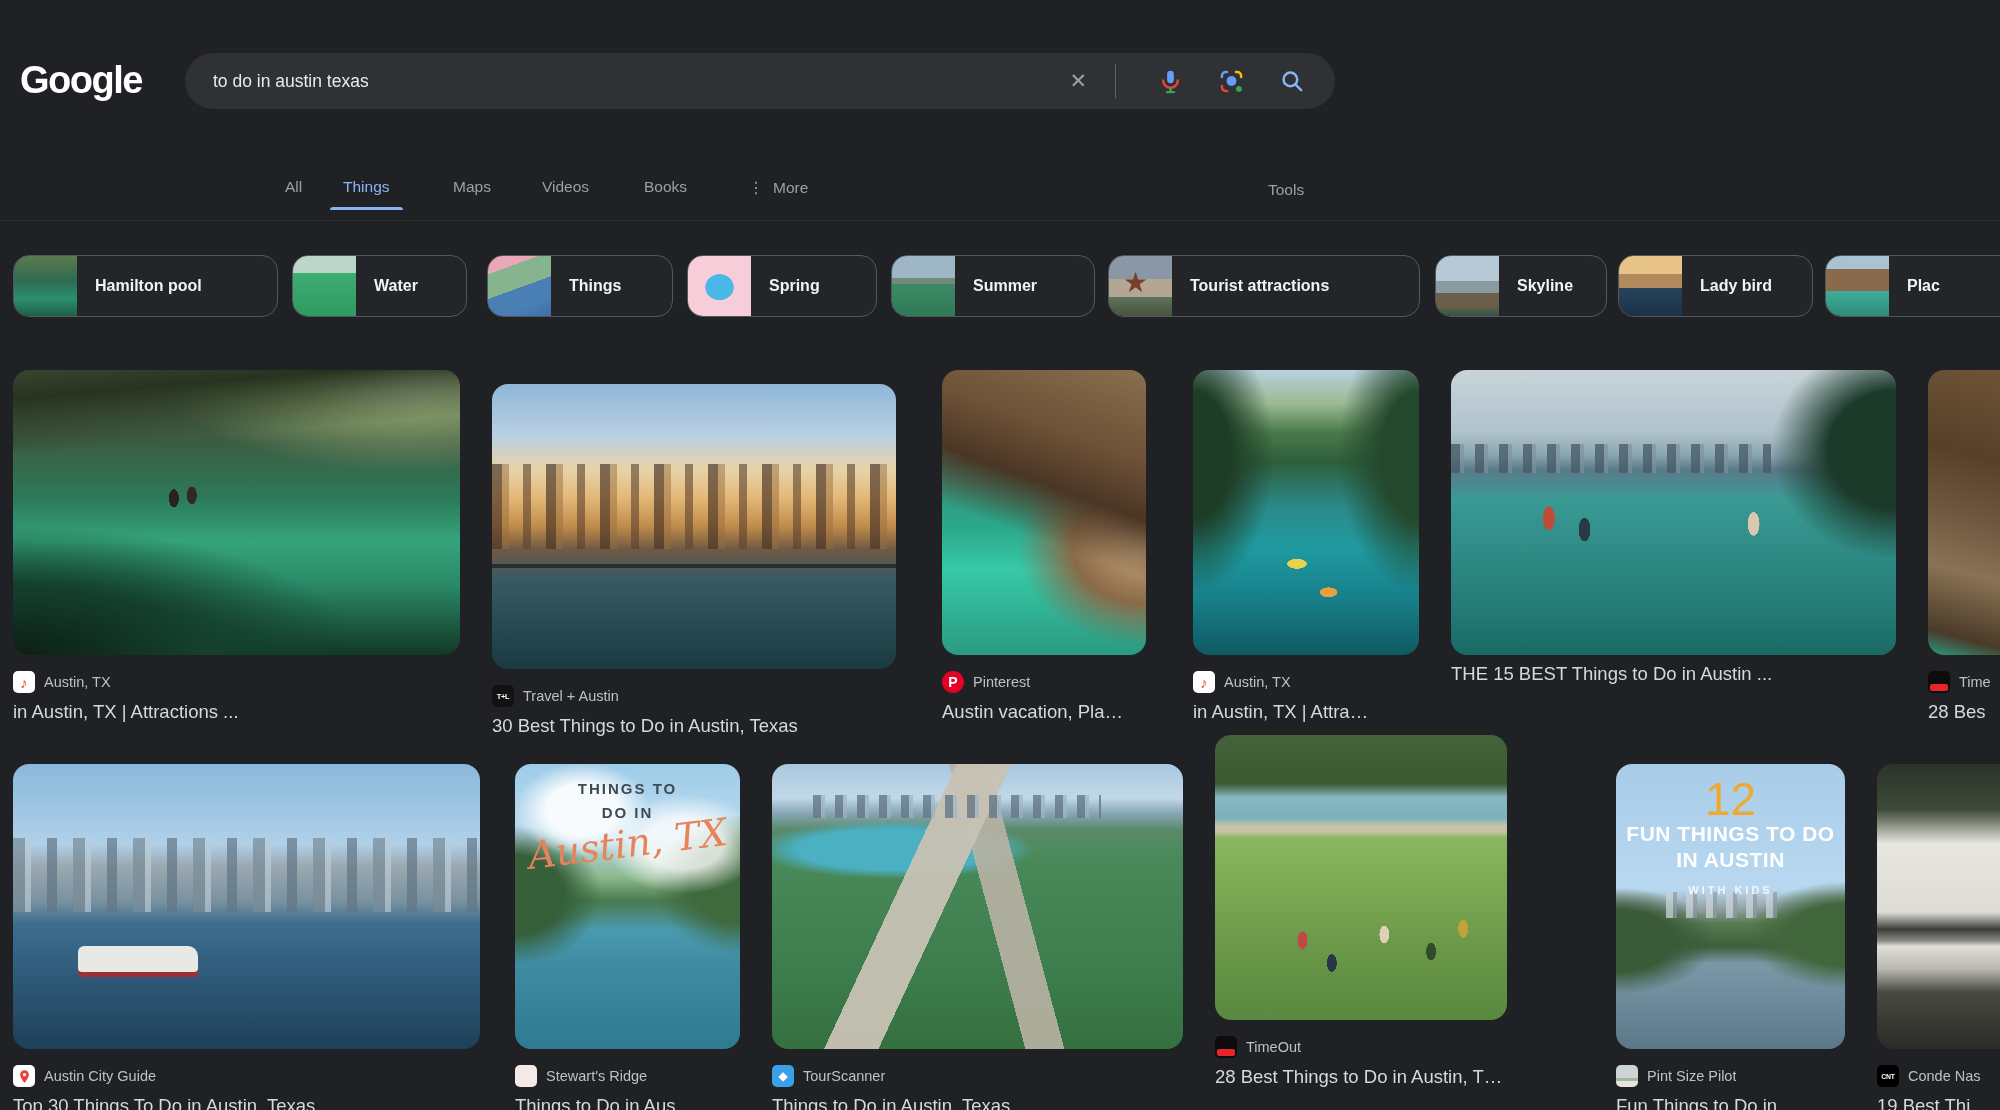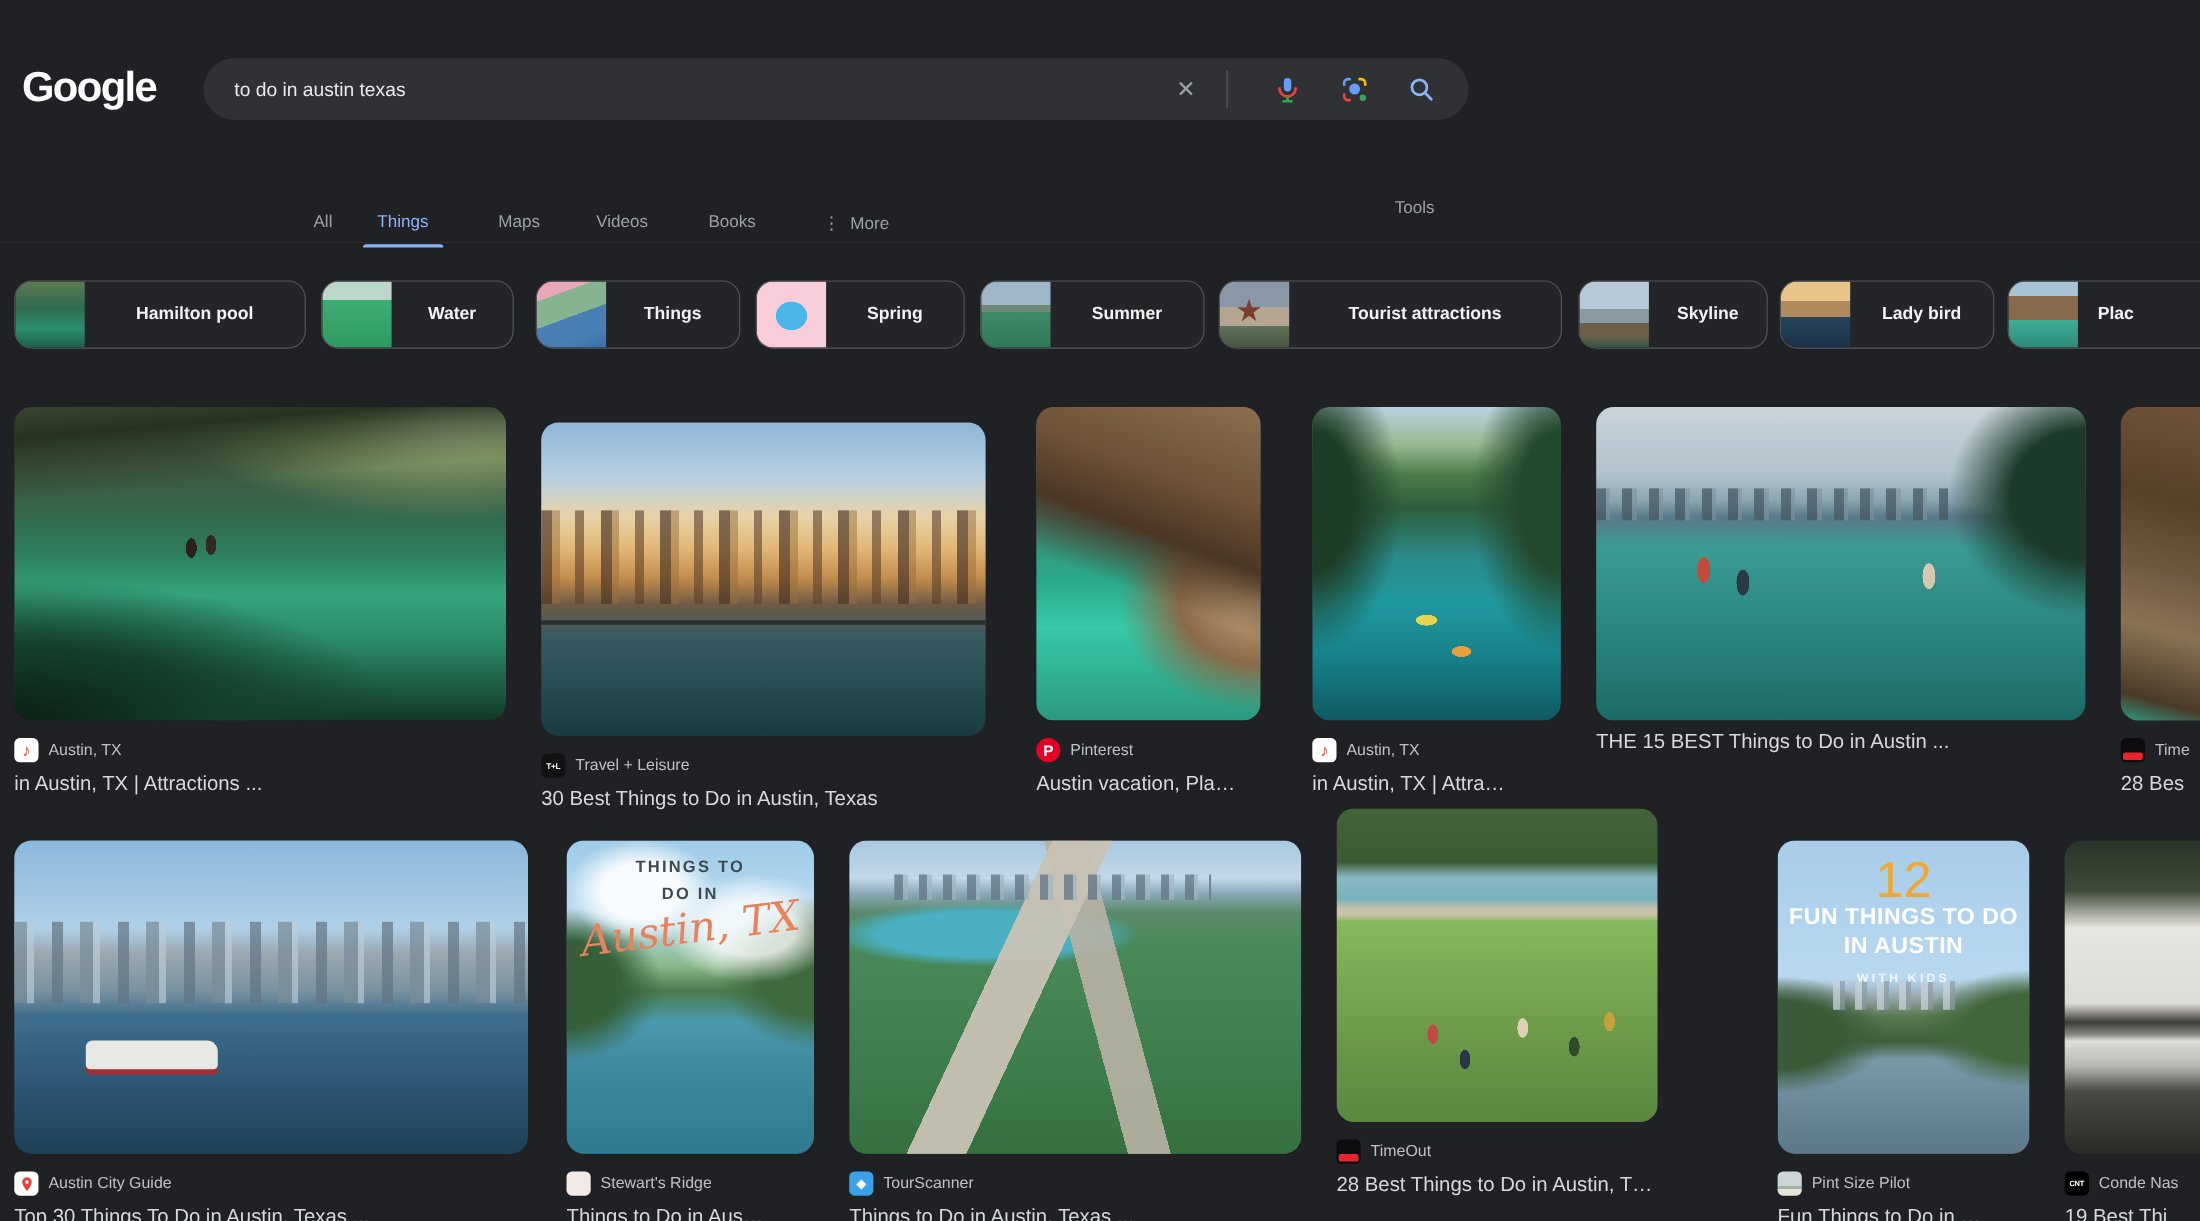--- a/index.html
+++ b/index.html
@@ -21,35 +21,35 @@
   .query { margin-left:28px; font-size:17.5px; color:#e8eaed; flex:1 1 auto;
     white-space:nowrap; overflow:hidden; }
   .sb-icons { display:flex; align-items:center; margin-right:30px; }
   .clear-x { font-size:21px; color:#9aa0a6; padding:0 2px; cursor:pointer; }
   .sb-div { width:1px; height:34px; background:#5f6368; margin:0 24px 0 26px; }
   .sb-ic { display:block; margin:0 17px; cursor:pointer; }
 
   
   .tabs { position:absolute; left:0; top:136px; width:100%; height:47px; }
   .tabs-rule { position:absolute; left:0; top:183px; width:100%; height:1px; background:#2b2d30; }
-  .tab { position:absolute; top:20px; font-size:15.5px; color:#9aa0a6; cursor:pointer; white-space:nowrap;text-align:center; }
+  .tab { position:absolute; top:5px; font-size:15.5px; color:#9aa0a6; cursor:pointer; white-space:nowrap;text-align:center; }
   .tab.active { color:#8ab4f8; }
   .tab.active::after { content:""; position:absolute; left:-13px; right:-13px; bottom:-14px;
     height:3px; background:#8ab4f8; border-radius:3px 3px 0 0; }
   .tab .dots { color:#9aa0a6; margin-right:9px; font-size:16px; }
   .tools { position:absolute; left:1268px; top:8px; font-size:15.5px; color:#9aa0a6; cursor:pointer; }
 
   
   .chip {
     position:absolute; top:218px; height:62px; background:#232528;
     border:1.4px solid #54575b; border-radius:16px; display:flex; align-items:center;
     overflow:hidden; cursor:pointer;
   }
   .cthumb { width:63px; height:100%; flex:0 0 auto; }
-  .clabel { flex:1; text-align:center; padding:0 18px; font-size:16px; font-weight:700; color:#f1f3f4; white-space:nowrap; }
+  .clabel { flex:1; text-align:left; padding:0 18px; font-size:16px; font-weight:700; color:#f1f3f4; white-space:nowrap; }
   .ct1 { background:linear-gradient(180deg,#5c7a4f,#2f6b52 40%,#2a8f6d 72%,#1e5e47); }
   .ct2 { background:linear-gradient(180deg,#bcd7c9 0 28%,#3fae74 28%,#2e9a60 100%); }
   .ct3 { background:linear-gradient(160deg,#e8a8b8 0 22%,#86b48e 22% 52%,#4a7fb5 52% 78%,#3c6ea8); }
   .ct4 { background:radial-gradient(closest-side at 50% 52%,#49b8e8 0 44%,#f6cdd9 46%); }
   .ct5 { background:linear-gradient(180deg,#9fb6c6 0 36%,#708a77 36% 46%,#3e8a66 46%,#2e7a56 100%); }
   .ct6 { background:linear-gradient(180deg,#8a97a6 0 38%,#b5a694 38% 68%,#5f7259 68%,#47543f); position:relative; }
   .ct6::after { content:"★"; position:absolute; left:14px; top:10px; font-size:28px; color:#7a3e2c; }
   .ct7 { background:linear-gradient(180deg,#b7c9d6 0 42%,#8a9aa2 42% 62%,#6b5f49 62% 84%,#2e5548); }
   .ct8 { background:linear-gradient(180deg,#e8c489 0 30%,#b08a5c 30% 54%,#27435c 54%,#1b3148 100%); }
   .ct9 { background:linear-gradient(180deg,#a8c4d4 0 22%,#8a6a4c 22% 58%,#3fae9a 58%,#2e8a7a 100%); }
@@ -251,21 +251,21 @@
 
   <figure class="tile" style="left:492px;top:347px;width:404px">
     <div class="thumb img-r1c2">
       <div class="ovl-bldg"></div>
       <div class="ovl-bridge"></div>
     </div>
     <div class="meta">
       <span class="fav fv-tl">
           <span>T+L</span>
         </span>
-      <span class="src">Travel + Leisure</span>
+      <span class="src">Travel + Austin</span>
     </div>
     <div class="rtitle">30 Best Things to Do in Austin, Texas</div>
   </figure>
 
   <figure class="tile" style="left:942px;top:333px;width:204px">
     <div class="thumb img-r1c3"></div>
     <div class="meta">
       <span class="fav fv-pin">
           <span>P</span>
         </span>

